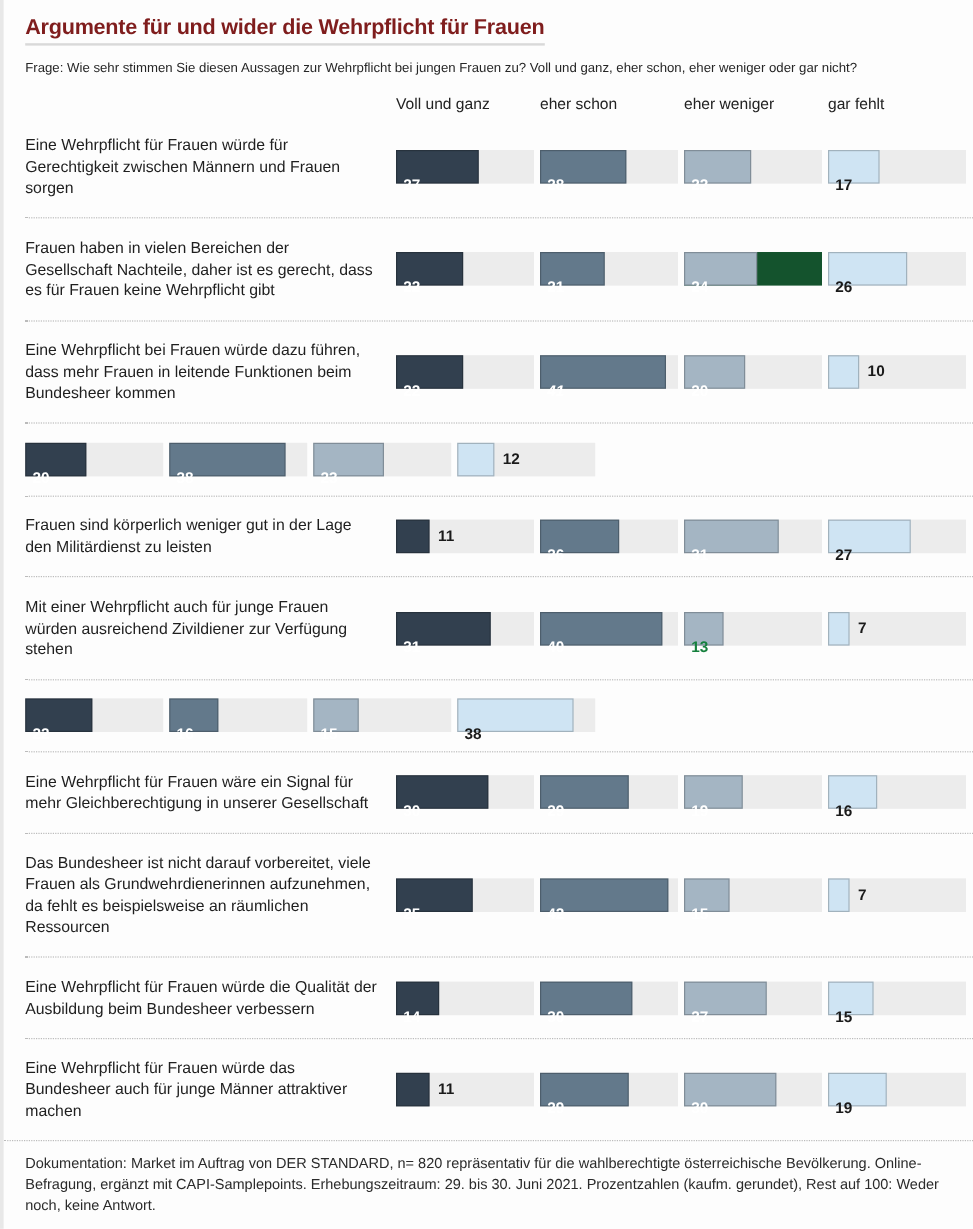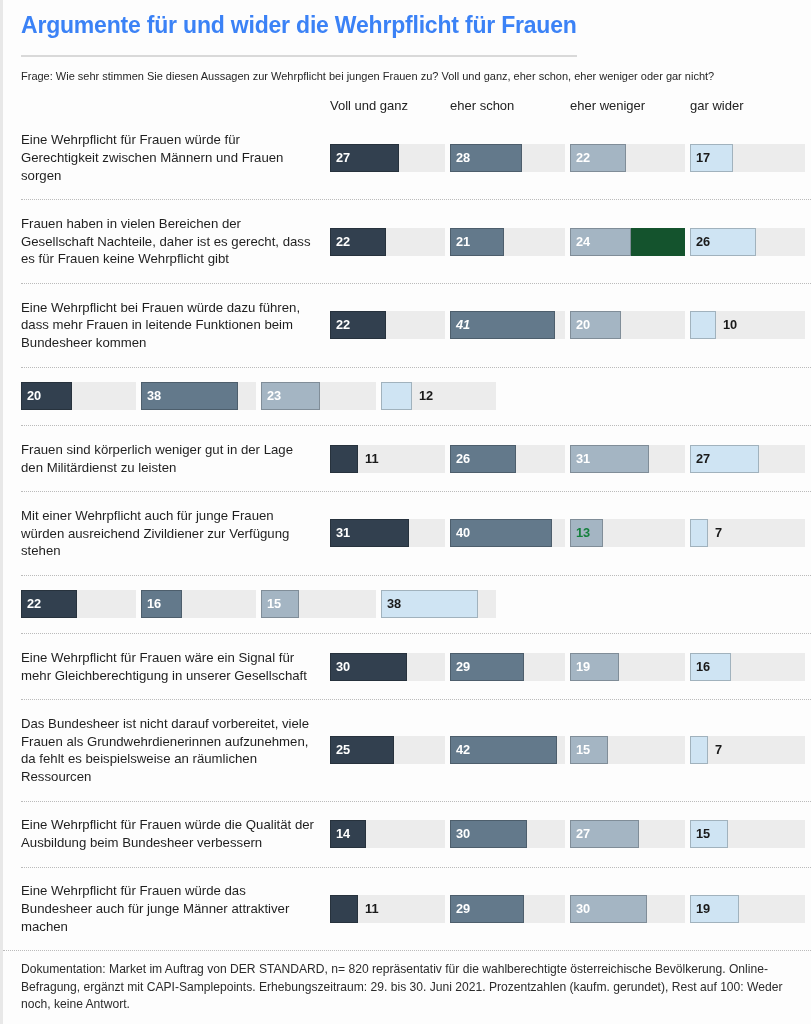--- a/index.html
+++ b/index.html
@@ -27,27 +27,27 @@
     display: flex;
     flex-direction: column;
   }
 
   
   .header {
     padding: 12px 16px 0 18px;
     flex: 0 0 auto;
   }
   .chart-title {
-    font-size: 23px;
+    font-size: 18px;
     font-weight: bold;
     letter-spacing: -0.2px;
-    color: #3b82f6;
+    color: #7f1d1d;
     line-height: 1.15;
     margin: 0 0 4px 0;
-    padding-bottom: 17px;
+    padding-bottom: 3px;
     display: inline-block;
     border-bottom: 2px solid #d9d9d9;
   }
   .chart-question {
     font-size: 11px;
     line-height: 1.45;
     color: #262626;
     margin: 8px 0 0 0;
     max-width: 790px;
   }
@@ -134,20 +134,21 @@
     top: 50%;
     transform: translateY(-50%);
     font-size: 12.8px;
     font-weight: bold;
     line-height: 1;
     white-space: nowrap;
   }
   .bar-value.inside {
     left: 6px;
     color: #ffffff;
+    margin-top: 16px;
   }
   .bar-value.outside {
     color: #1a1a1a;
   }
 
   
   .footer {
     flex: 0 0 auto;
     border-top: 1px dotted #bbbbbb;
     padding: 10px 16px 10px 18px;
@@ -164,21 +165,21 @@
   <div class="header">
     <h1 class="chart-title">Argumente für und wider die Wehrpflicht für Frauen</h1>
     <p class="chart-question">Frage: Wie sehr stimmen Sie diesen Aussagen zur Wehrpflicht bei jungen Frauen zu? Voll und ganz, eher schon, eher weniger oder gar nicht?</p>
   </div>
 
   <div class="col-head-row">
     <div class="col-head-spacer"></div>
     <div class="col-head">Voll und ganz</div>
     <div class="col-head">eher schon</div>
     <div class="col-head">eher weniger</div>
-    <div class="col-head">gar wider</div>
+    <div class="col-head">gar fehlt</div>
   </div>
 
   <div class="rows" id="rows">
       <div class="data-row">
         <div class="row-label">Eine Wehrpflicht für Frauen würde für Gerechtigkeit zwischen Männern und Frauen sorgen</div>
         <div class="row-bars">
           <div class="bar-track" style="background: rgb(236, 236, 236);">
             <div class="bar-fill" style="width: 69px; background: rgb(50, 64, 79);"></div>
             <span class="bar-value inside">27</span>
           </div>

